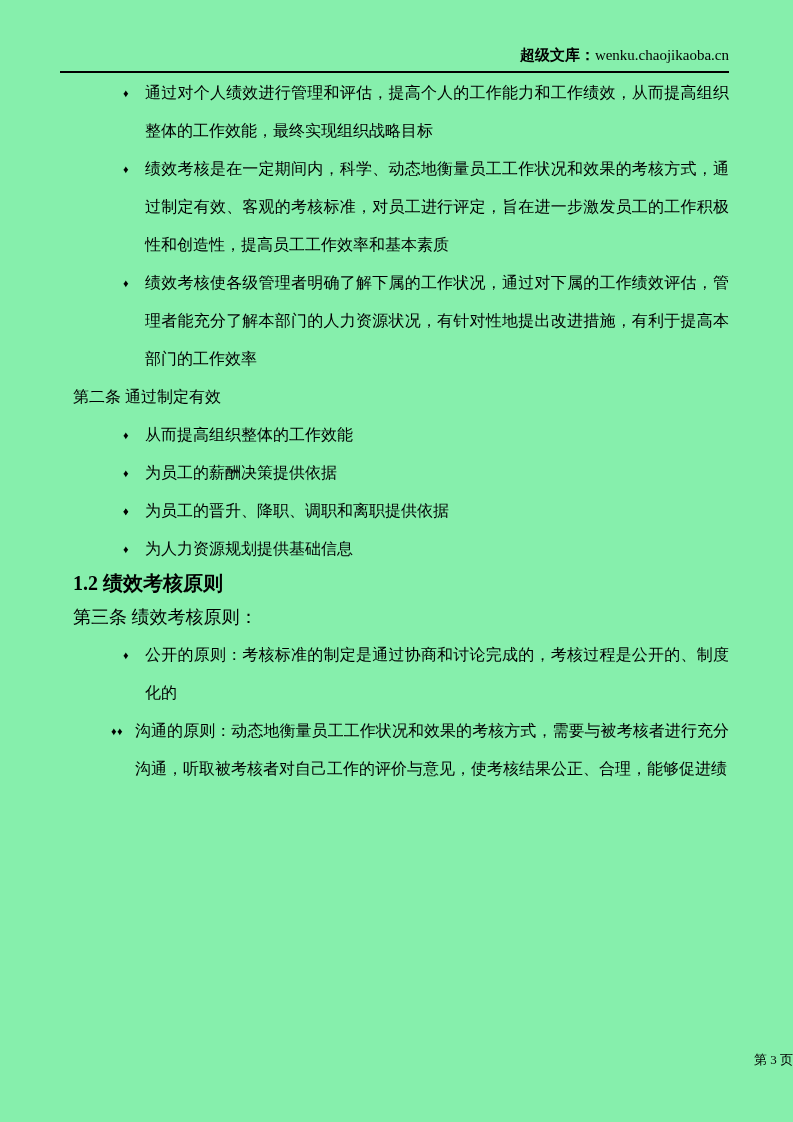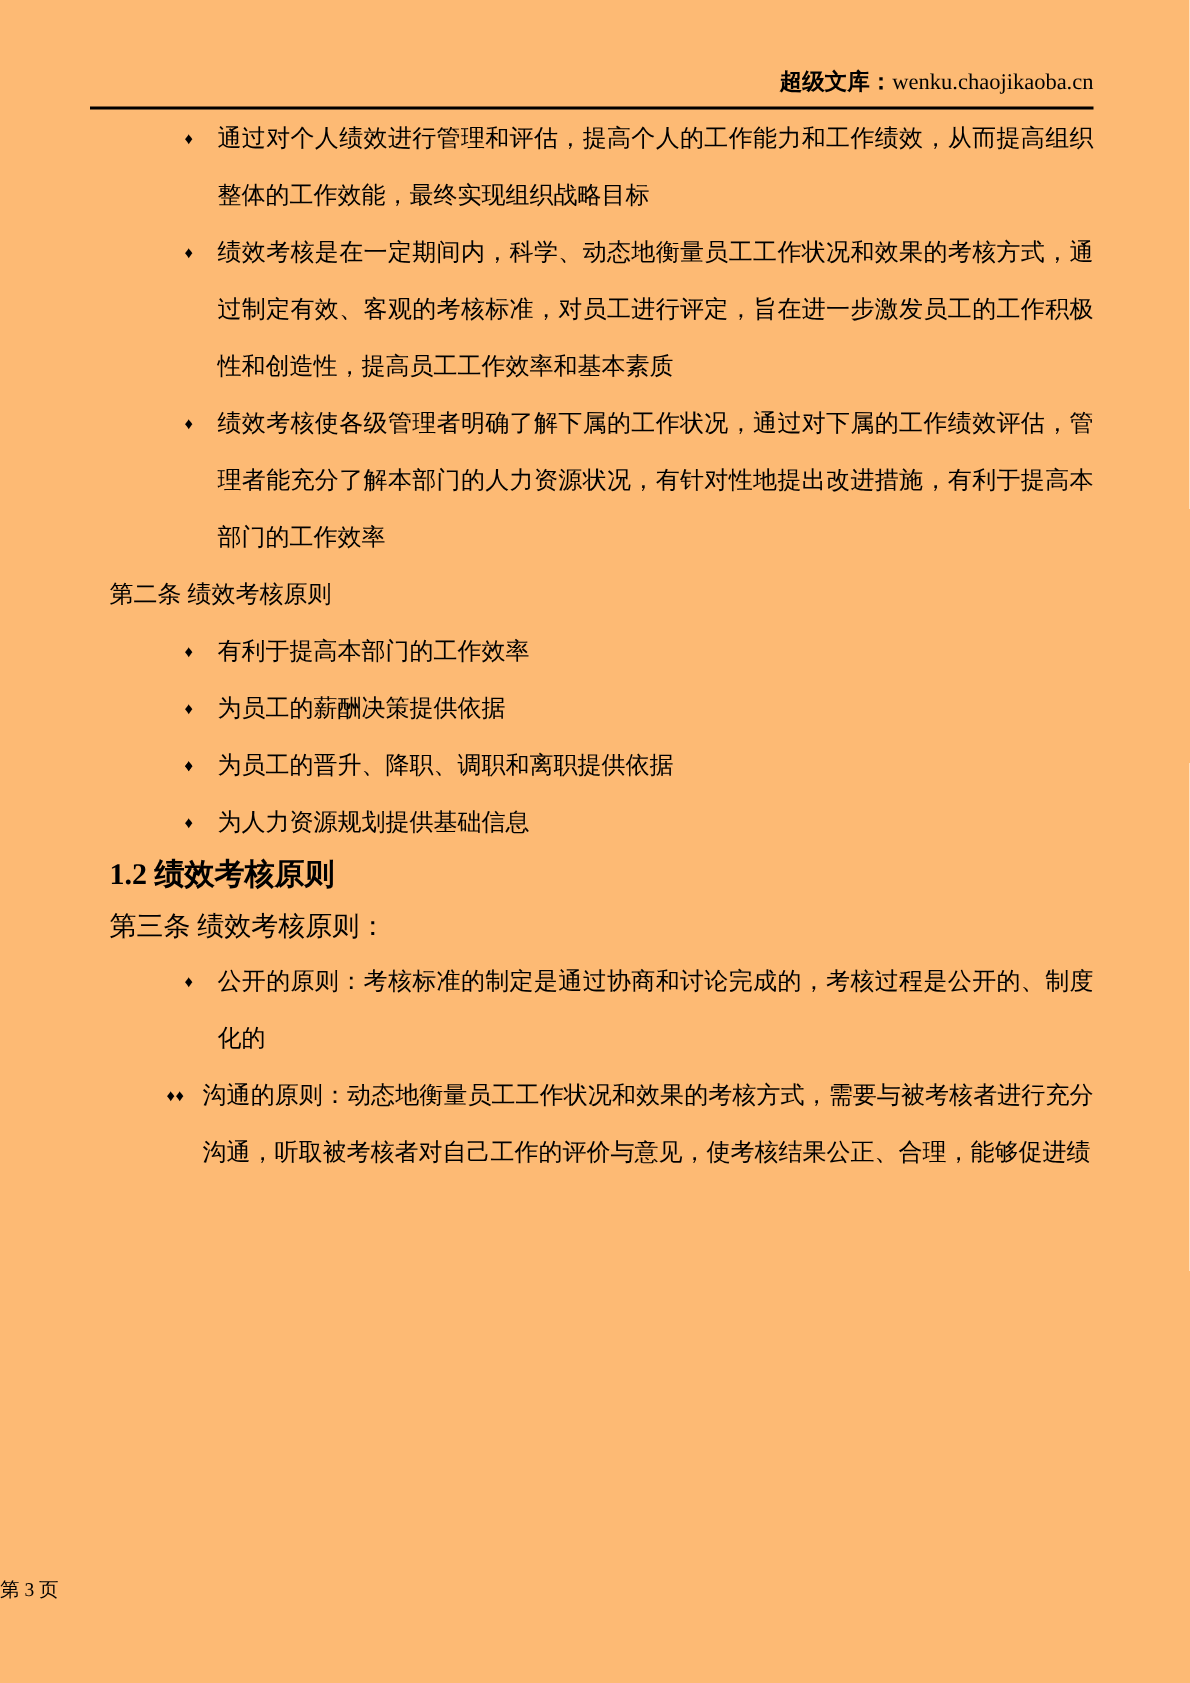--- a/index.html
+++ b/index.html
@@ -1,17 +1,17 @@
 <!DOCTYPE html>
 <html><head>
 <meta charset="utf-8">
 <style>
   html,body{margin:0;padding:0;background:#fff;}
   .page{
-    position:relative;width:793px;height:1122px;margin:0 auto;background:#fdba74;
+    position:relative;width:793px;height:1122px;margin:0 auto;background:#86efac;
     font-family:"Liberation Serif",serif;color:#000;overflow:hidden;
   }
   .doc-header{
     position:absolute;top:44px;left:60px;right:64px;
     text-align:right;font-size:15px;line-height:22px;white-space:nowrap;
   }
   .site-label{font-family:"Liberation Sans",sans-serif;font-weight:bold;}
   .site-url{font-family:"Liberation Serif",serif;}
   .header-rule{position:absolute;top:71px;left:60px;right:64px;height:2px;background:#000;}
   .doc-body{position:absolute;top:74px;left:73px;width:656px;}
@@ -33,21 +33,21 @@
   .article-title{font-size:16px;line-height:38px;margin-top:8px;white-space:pre-wrap;}
   .use-list{margin-top:10px;}
   .use-item{position:relative;padding-left:72px;font-size:16px;line-height:38px;margin-bottom:8px;}
   .section-title{margin-top:10px;font-size:20px;font-weight:bold;line-height:30px;white-space:pre-wrap;font-family:Liberation Serif, serif;}
   .article3-title{margin-top:12px;font-size:18px;line-height:38px;white-space:pre-wrap;}
   .pr1{margin-top:11px;}
   .pr2{margin-top:6px;}
   .pr3{margin-top:9px;}
   .doc-footer{
     position:absolute;top:1050px;left:0;width:100%;
-    text-align:left;font-size:13px;line-height:20px;
+    text-align:right;font-size:13px;line-height:20px;
   }
 </style>
 </head>
 <body>
 
 <div class="page">
 
   <div class="doc-header">
     <span class="site-label">超级文库：</span><span class="site-url">wenku.chaojikaoba.cn</span>
   </div>
@@ -63,26 +63,26 @@
     <div class="bullet-item p2">
       <span class="bullet">♦</span>
       <span>绩效考核是在一定期间内，科学、动态地衡量员工工作状况和效果的考核方式，通过制定有效、客观的考核标准，对员工进行评定，旨在进一步激发员工的工作积极性和创造性，提高员工工作效率和基本素质</span>
     </div>
 
     <div class="bullet-item p3">
       <span class="bullet">♦</span>
       <span>绩效考核使各级管理者明确了解下属的工作状况，通过对下属的工作绩效评估，管理者能充分了解本部门的人力资源状况，有针对性地提出改进措施，有利于提高本部门的工作效率</span>
     </div>
 
-    <div class="article-title">第二条 绩效考核原则</div>
+    <div class="article-title">第二条 通过制定有效</div>
 
     <div class="use-list">
       <div class="use-item">
         <span class="bullet">♦</span>
-        <span>有利于提高本部门的工作效率</span>
+        <span>从而提高组织整体的工作效能</span>
       </div>
       <div class="use-item">
         <span class="bullet">♦</span>
         <span>为员工的薪酬决策提供依据</span>
       </div>
       <div class="use-item">
         <span class="bullet">♦</span>
       </div>
       <div class="use-item">
         <span class="bullet">♦</span>

